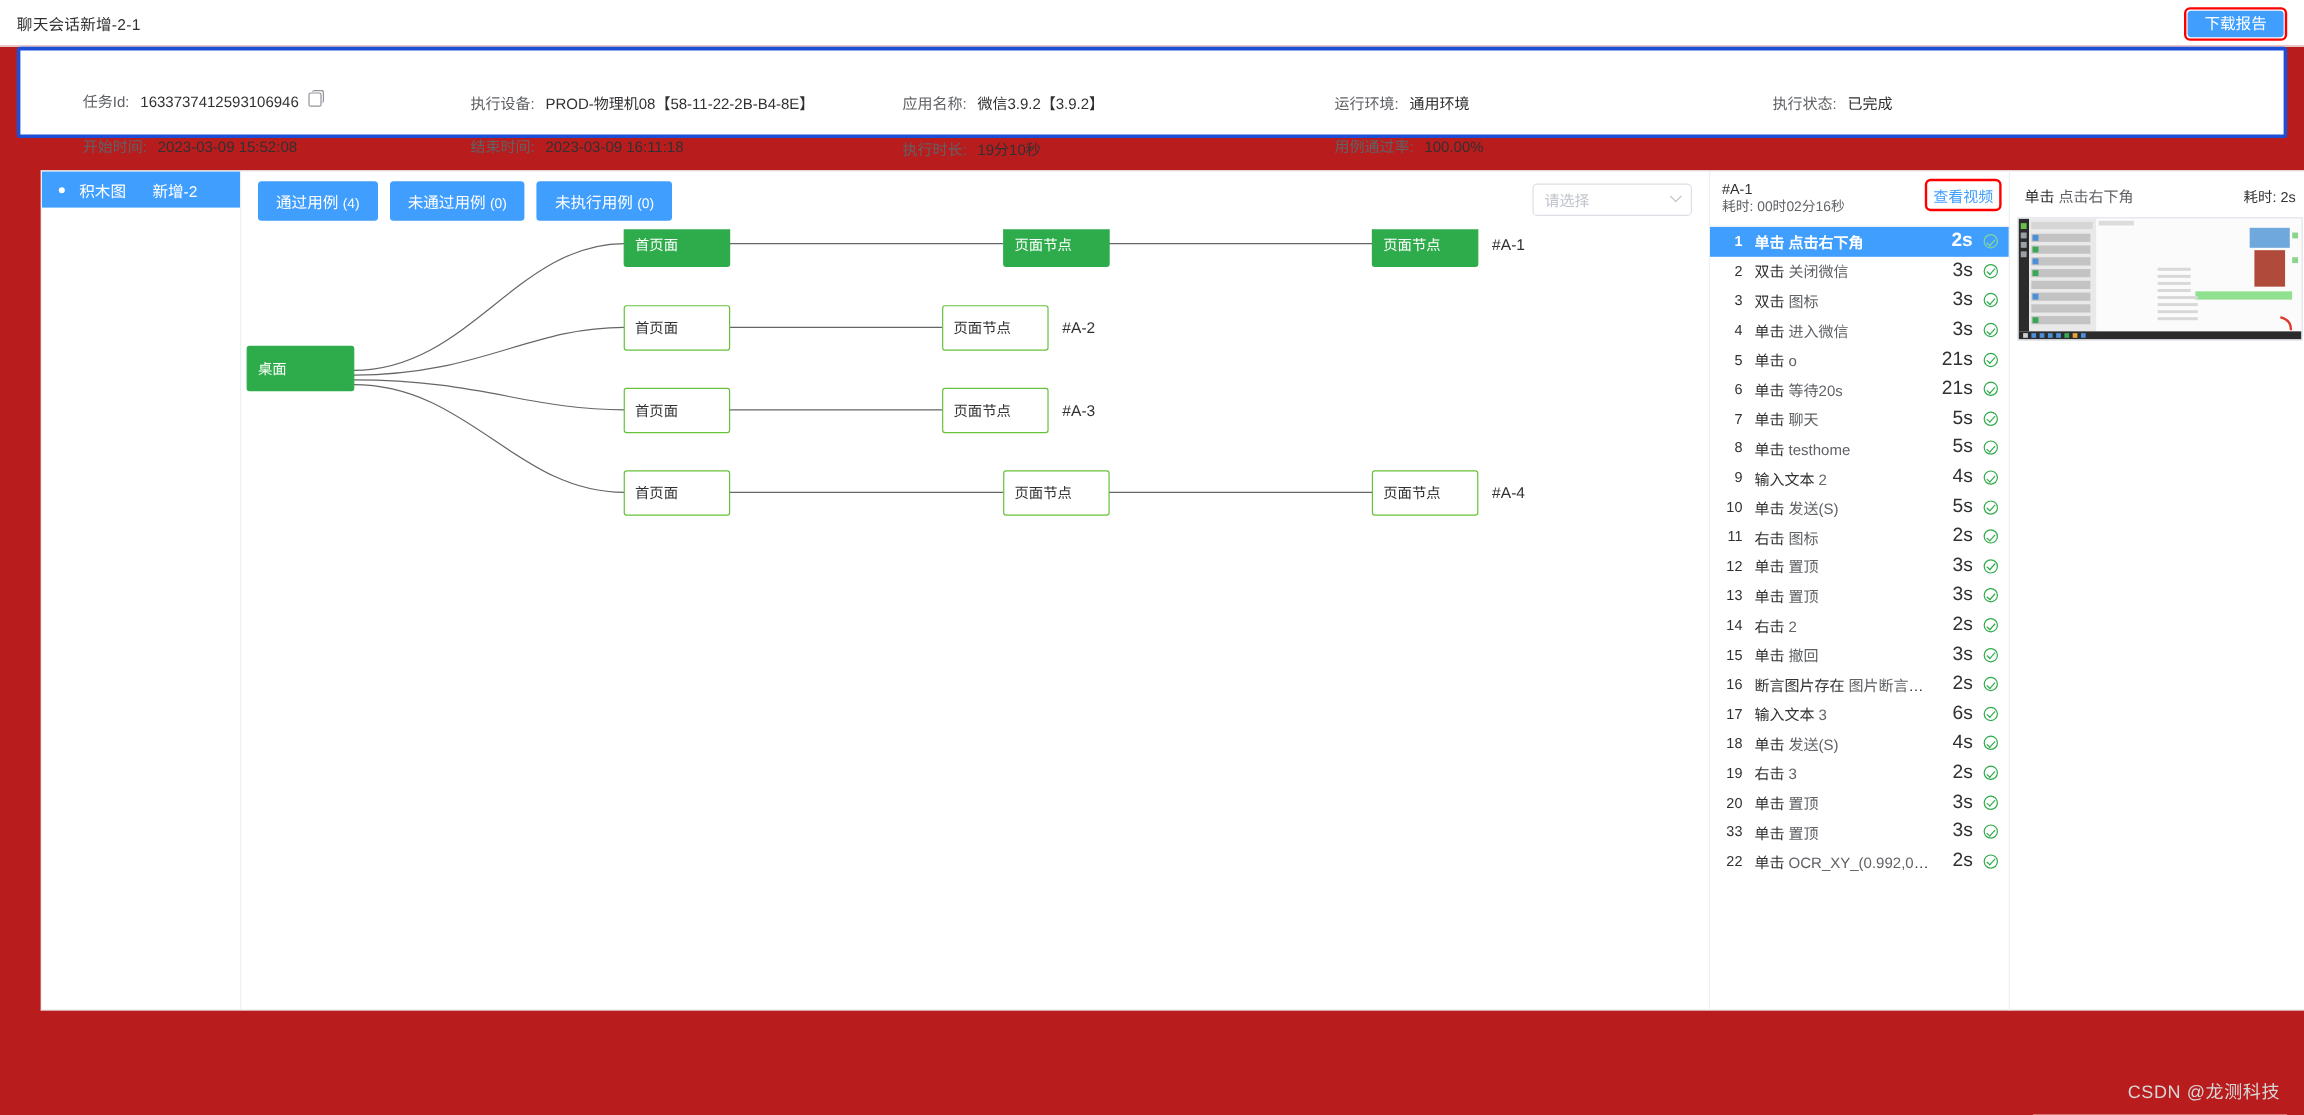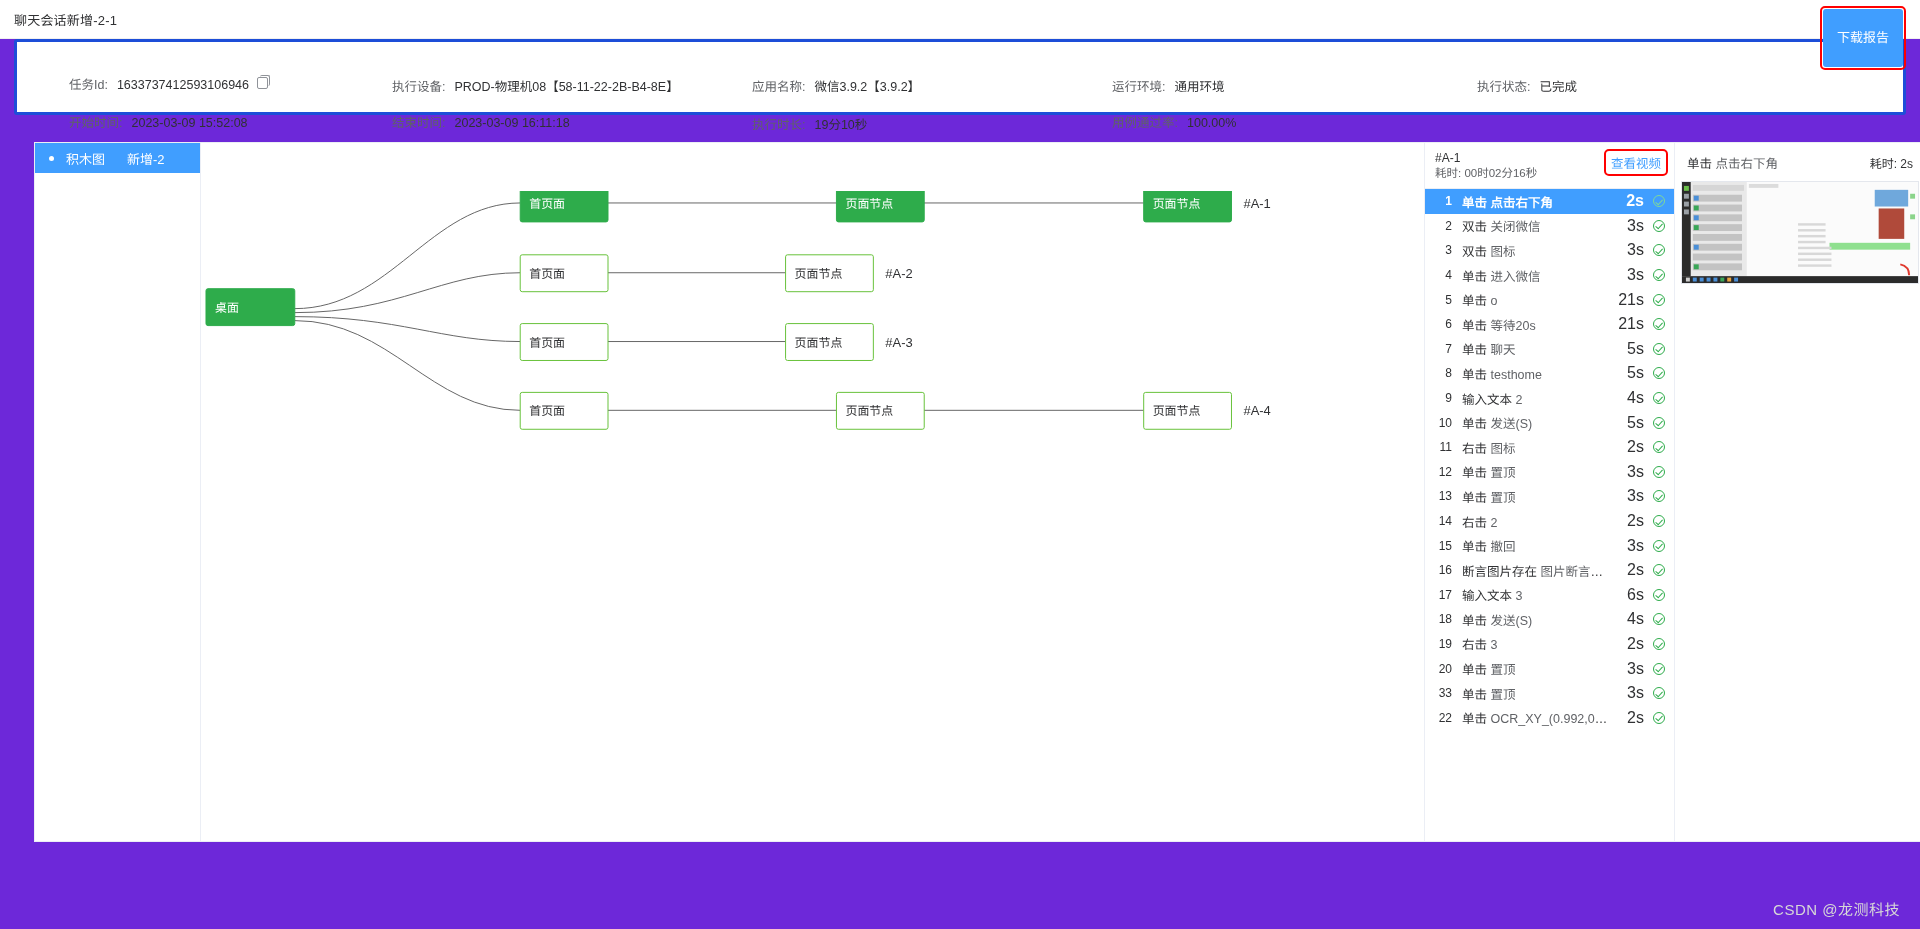--- a/index.html
+++ b/index.html
@@ -6,41 +6,41 @@
   * { box-sizing: border-box; }
   html, body {
     margin: 0; padding: 0;
     width: 1920px; height: 929px;
     background: #ffffff;
     font-family: "Liberation Sans", "DejaVu Sans", sans-serif;
     font-size: 13px;
     color: #303133;
     overflow: hidden;
   }
-  #app { position: relative; width: 1920px; height: 929px; background: #6d28d9; }
+  #app { position: relative; width: 1920px; height: 929px; background: #b91c1c; }
 
   
   .titlebar {
     height: 38px; width: 100%;
     display: flex; align-items: center;
     padding: 0 0 0 14px;
     font-size: 13px; color: #303133;
     position: relative;
     background: #fff;
   }
   .titlebar .title { letter-spacing: 0.2px; }
   .dl-wrap {
     position: absolute; right: 14px; top: 6px;
     border: 2px solid #ff0000; border-radius: 5px;
     padding: 1px;
   }
   .dl-btn {
     background: #409eff; color: #fff; border: none;
     border-radius: 3px; font-size: 13px;
-    padding: 22px 14px; cursor: pointer;
+    padding: 4px 14px; cursor: pointer;
     font-family: inherit; line-height: 1.1;
   }
 
   
   .infopanel {
     margin: 0 14px; border: 3px solid #1d4ed8; border-radius: 3px;
     background: #fff; padding: 0; height: 76px; text-align: right;
   }
   .inforow { display: flex; height: 38px; align-items: center; }
   .infocell { display: flex; align-items: baseline; font-size: 12.5px; }
@@ -267,20 +267,38 @@
 
     <div class="sidebar">
       <div class="tree-item">
         <span class="tree-dot"></span>
         <span>积木图</span>
         <span class="tree-label-2">新增-2</span>
       </div>
     </div>
 
     <div class="graphpane">
+      <div class="tabsrow">
+        <button class="tabbtn">
+          <span>通过用例</span>
+          <span class="cnt">(4)</span>
+        </button>
+        <button class="tabbtn">
+          <span>未通过用例</span>
+          <span class="cnt">(0)</span>
+        </button>
+        <button class="tabbtn">
+          <span>未执行用例</span>
+          <span class="cnt">(0)</span>
+        </button>
+        <div class="selectbox">
+          <span>请选择</span>
+          <span class="chev"></span>
+        </div>
+      </div>
 
       <div class="graphsvgwrap">
         <svg width="100%" height="100%" viewBox="0 0 1226 652" preserveAspectRatio="none">
 
           <g stroke="#666" stroke-width="1" fill="none">
             <path d="M94,118 C190,118 230,12 320,12"></path>
             <path d="M94,122 C200,122 240,82 320,82"></path>
             <path d="M94,126 C200,126 240,151 320,151"></path>
             <path d="M94,130 C190,130 230,220 320,220"></path>
 

